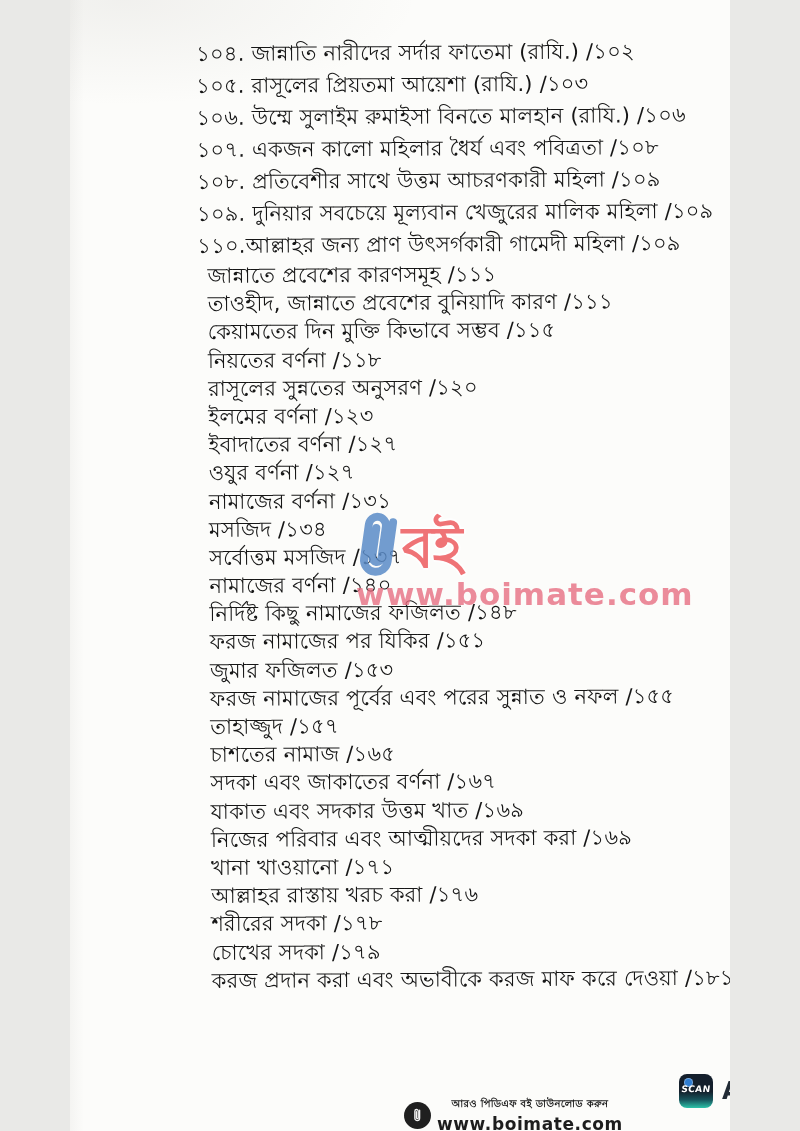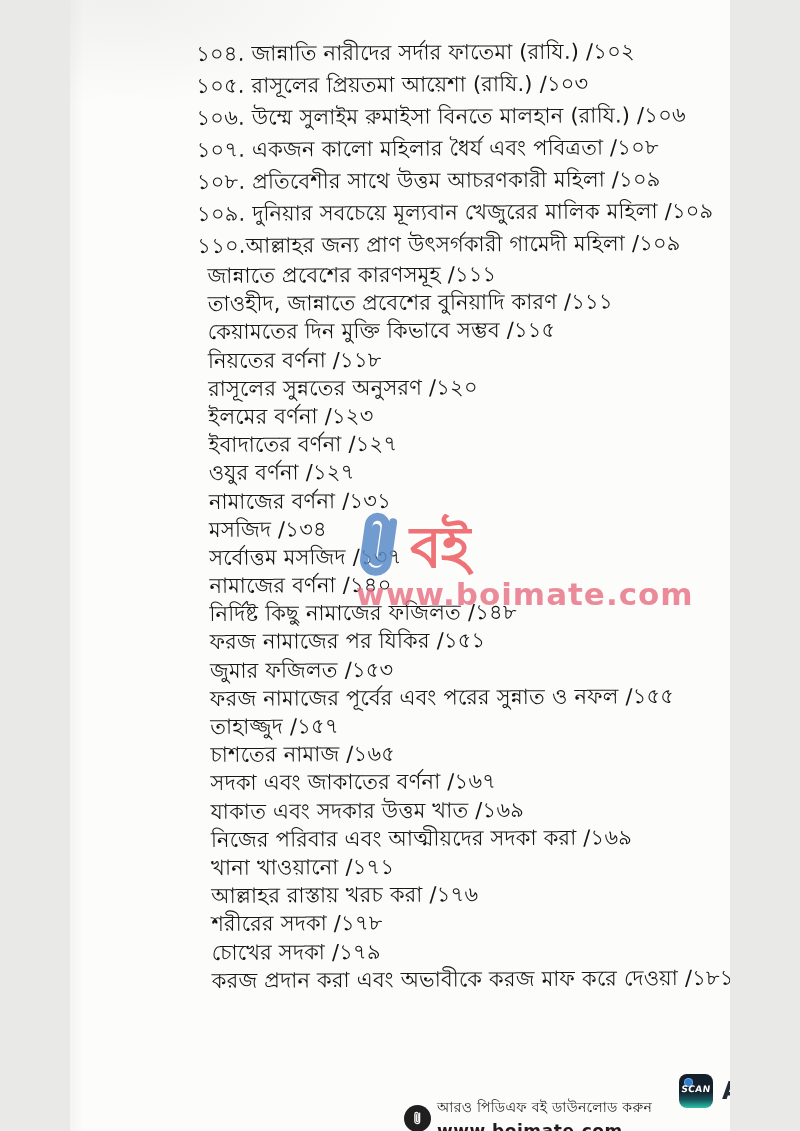--- a/index.html
+++ b/index.html
@@ -27,21 +27,20 @@
   .toc-line.plain    { height:28.2px; line-height:28.2px; padding-left:10px; }
 
   
   .watermark { position:absolute; left:282px; top:510px; pointer-events:none; }
   .wm-row { display:flex; align-items:center; }
   .wm-clip { width:54px; height:74px; margin-right:-4px; opacity:0.85; transform:rotate(8deg); }
   .wm-text { font-size:57px; font-weight:bold; line-height:1.1; letter-spacing:-1px; }
   .wm-boi {
     color:#ef696d; opacity:0.93;
     text-shadow:2px 0 0 #fff,-2px 0 0 #fff,0 2px 0 #fff,0 -2px 0 #fff;
-    margin-left:8px;
   }
   .wm-mate {
     color:#3f81c5; opacity:0.93; margin-left:4px;
     text-shadow:2px 0 0 #fff,-2px 0 0 #fff,0 2px 0 #fff,0 -2px 0 #fff;
   }
   .wm-url {
     margin-top:-8px; margin-left:4px;
     font-size:31px; font-weight:bold; letter-spacing:1px;
     color:#e76c80; opacity:0.78;
   }
@@ -49,21 +48,21 @@
   
   .footer-boimate {
     position:absolute; left:334px; top:1096px;
     display:flex; align-items:center; gap:6px; color:#1d1d1d;
   }
   .fb-circle {
     width:27px; height:27px; border-radius:50%; background:#1f1f1f;
     flex:0 0 auto; display:flex; align-items:center; justify-content:center;
   }
   .fb-circle svg { width:15px; height:15px; }
-  .fb-tagline { font-size:14px; font-weight:normal; letter-spacing:0.3px;text-align:center; }
+  .fb-tagline { font-size:10px; font-weight:bold; letter-spacing:0.3px;text-align:center; }
   .fb-url { font-size:17px; font-weight:bold; letter-spacing:0.6px; margin-top:1px; }
 
   
   .footer-anyscanner {
     position:absolute; left:609px; top:1074px;
     display:flex; align-items:center; gap:9px;
   }
   .as-icon {
     position:relative; width:34px; height:34px; border-radius:8px;
     background:linear-gradient(180deg,#141f2c 0%,#14202c 52%,#17555c 76%,#2cc3a9 100%);

